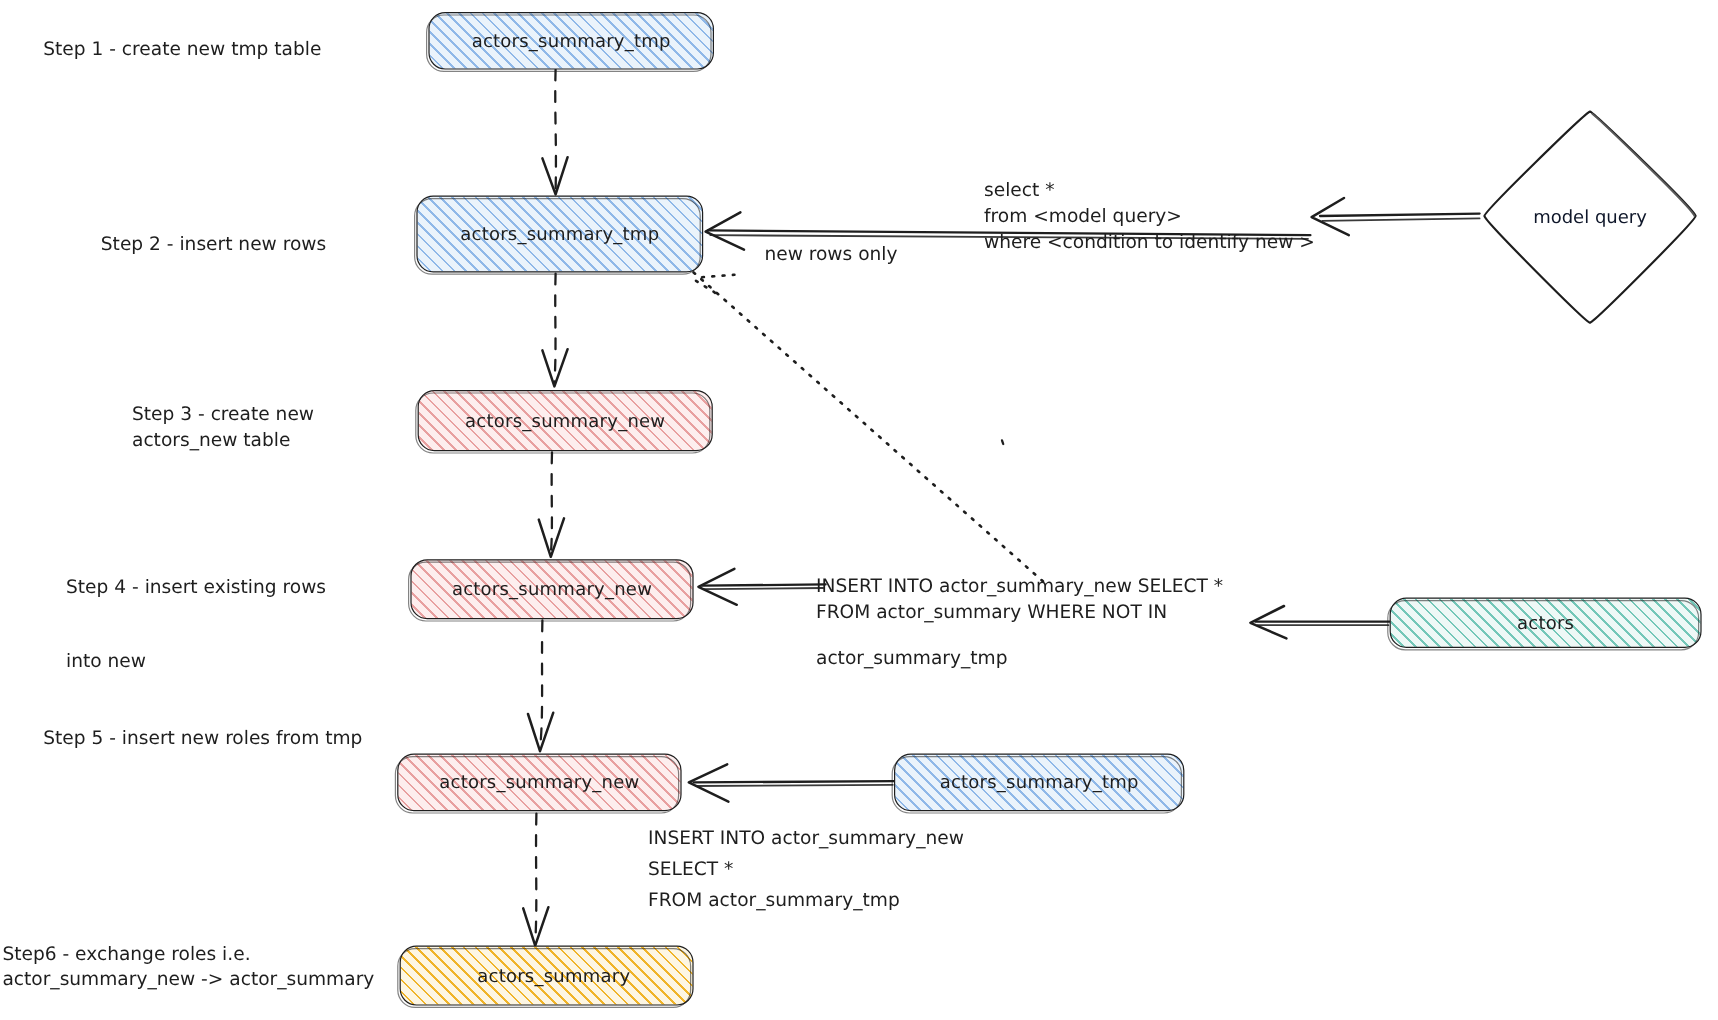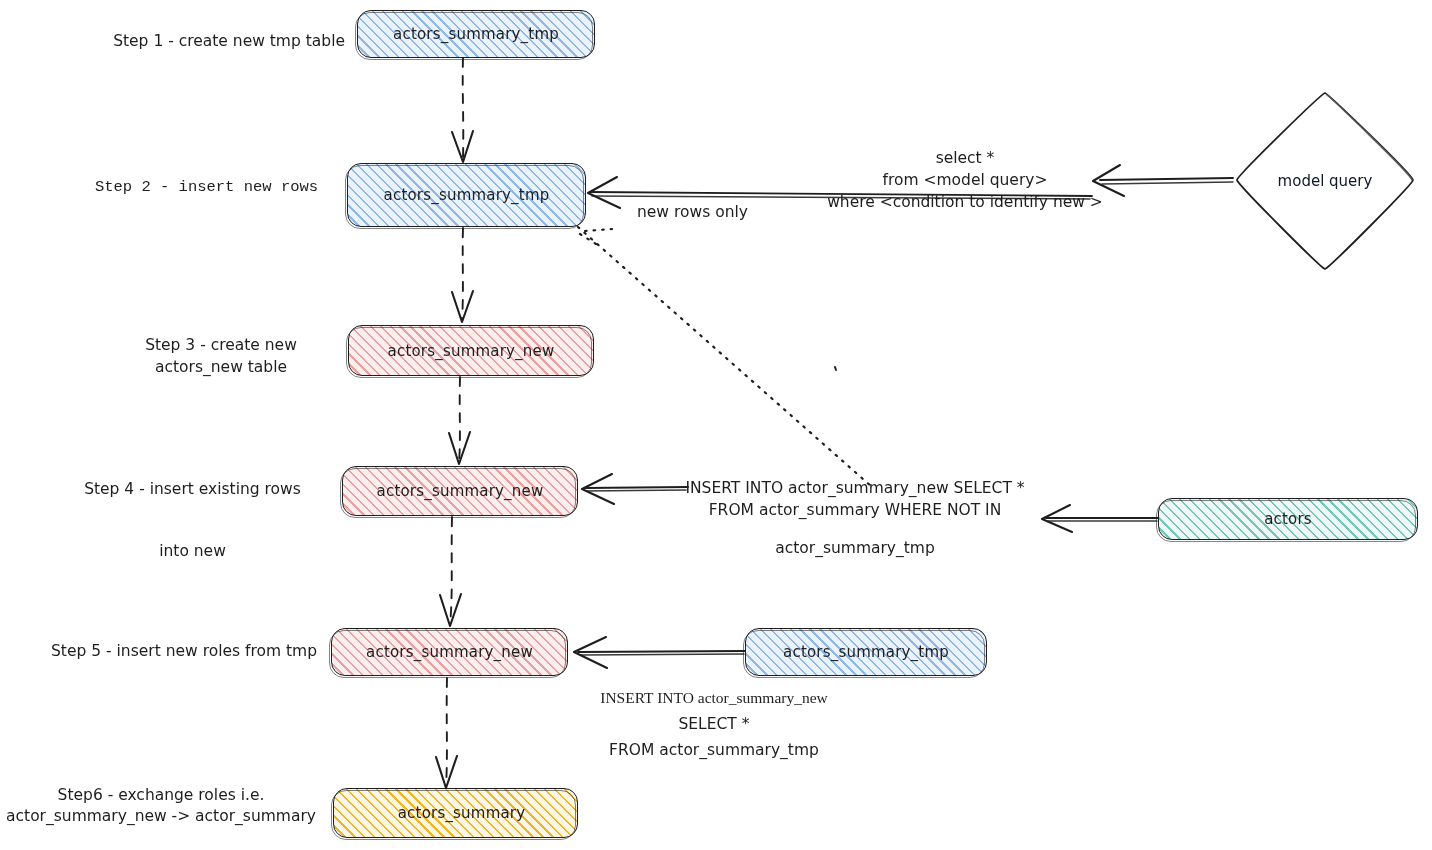--- a/index.html
+++ b/index.html
@@ -31,22 +31,22 @@
   .node:after{content:"";position:absolute;left:-3px;top:1px;right:1px;bottom:-3px;
      border:1.4px solid rgba(30,30,30,.55);border-radius:15px;pointer-events:none;z-index:2;}
 
   .diamond{position:absolute;box-sizing:border-box;}
   .diamond .dlabel{position:absolute;left:0;right:0;top:50%;transform:translateY(-50%);
      text-align:center;font-size:15px;color:#0f172a;z-index:3;}
 
   
   .txt{position:absolute;color:#1e1e1e;font-size:15.5px;line-height:1.45;
        white-space:pre;}
-  .txt.center{text-align:center;}
-  .txt.right{text-align:right;}
+  .txt.center{}
+  .txt.right{text-align:left;padding-left:36px;}
 
   svg.layer{position:absolute;left:0;top:0;width:1432px;height:850px;
             overflow:visible;pointer-events:none;}
 </style>
 </head>
 <body>
 
 <div id="canvas">
 
   <svg class="layer" viewBox="0 0 1432 850">
@@ -158,40 +158,40 @@
   <div class="diamond" style="left:1232px;top:88px;width:186px;height:186px;">
     <svg width="186" height="186" viewBox="0 0 186 186" style="position:absolute;left:0;top:0;">
       <path d="M93,5 C96,6 180,86 181,92 C181,96 98,179 93,181 C89,180 6,97 5,92 C5,88 89,6 93,5 Z" fill="#ffffff" stroke="#1e1e1e" stroke-width="1.8" stroke-linejoin="round"></path>
       <path d="M95,7 C98,9 178,85 180,92" fill="none" stroke="#5a5a5a" stroke-width="1.5" stroke-linecap="round"></path>
     </svg>
     <span class="dlabel">model query</span>
   </div>
 
   <div class="txt right" style="left:0px;top:30px;width:345px;">Step 1 - create new tmp table</div>
 
-  <div class="txt center" style="left:84px;top:176px;width:245px;font-family:Liberation Mono, monospace;">Step 2 - insert new rows</div>
+  <div class="txt center" style="left:84px;top:192px;width:245px;">Step 2 - insert new rows</div>
 
   <div class="txt center" style="left:110px;top:334px;width:222px;">Step 3 - create new</div>
   <div class="txt center" style="left:110px;top:356px;width:222px;">actors_new table</div>
 
   <div class="txt center" style="left:55px;top:478px;width:275px;">Step 4 - insert existing rows</div>
   <div class="txt center" style="left:55px;top:500px;width:275px;margin-top:40px;">into new</div>
 
-  <div class="txt right" style="left:0px;top:640px;width:317px;">Step 5 - insert new roles from tmp</div>
+  <div class="txt right" style="left:0px;top:604px;width:317px;">Step 5 - insert new roles from tmp</div>
 
   <div class="txt center" style="left:2px;top:784px;width:318px;">Step6 - exchange roles i.e.</div>
   <div class="txt center" style="left:2px;top:805px;width:318px;">actor_summary_new -&gt; actor_summary</div>
 
   <div class="txt" style="left:637px;top:201px;">new rows only</div>
 
   <div class="txt center" style="left:820px;top:147px;width:290px;">select *</div>
   <div class="txt center" style="left:820px;top:191px;width:290px;">where &lt;condition to identify new &gt;</div>
   <div class="txt center" style="left:820px;top:169px;width:290px;">from &lt;model query&gt;</div>
 
   <div class="txt center" style="left:680px;top:477px;width:350px;">INSERT INTO actor_summary_new SELECT *</div>
   <div class="txt center" style="left:680px;top:499px;width:350px;">FROM actor_summary WHERE NOT IN</div>
   <div class="txt center" style="left:680px;top:521px;width:350px;margin-top:16px;">actor_summary_tmp</div>
 
-  <div class="txt center" style="left:540px;top:687px;width:348px;font-family:Liberation Serif, serif;">INSERT INTO actor_summary_new</div>
+  <div class="txt center" style="left:540px;top:687px;width:348px;">INSERT INTO actor_summary_new</div>
   <div class="txt center" style="left:540px;top:713px;width:348px;">SELECT *</div>
   <div class="txt center" style="left:540px;top:739px;width:348px;">FROM actor_summary_tmp</div>
 
 </div>
 
 </body></html>

